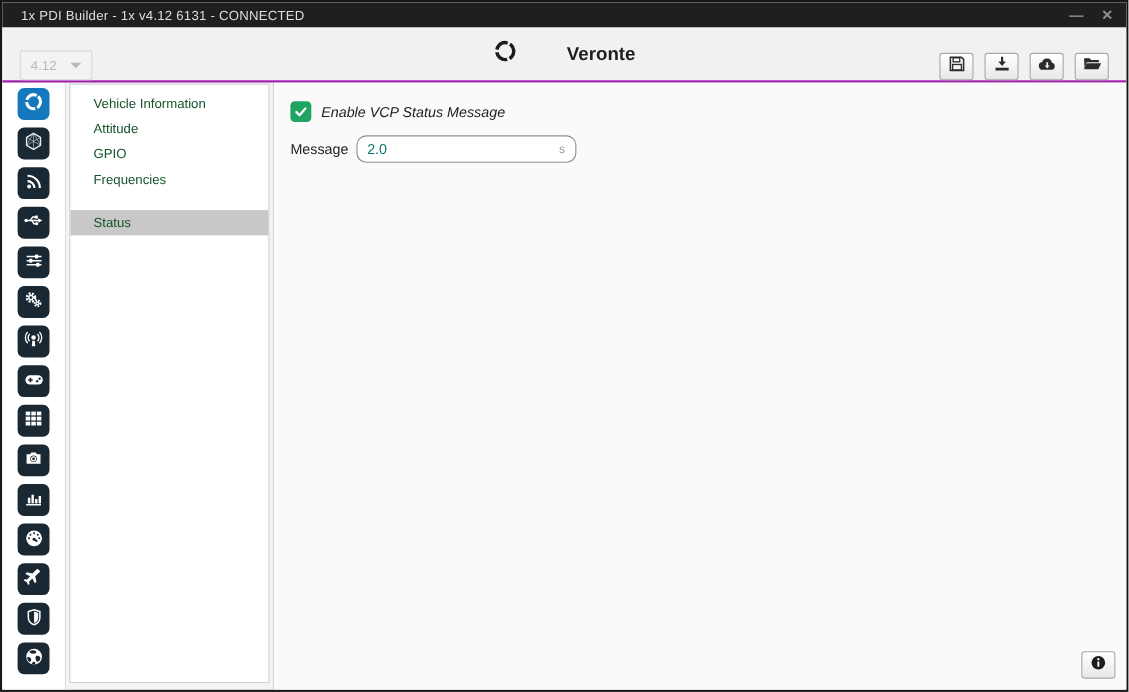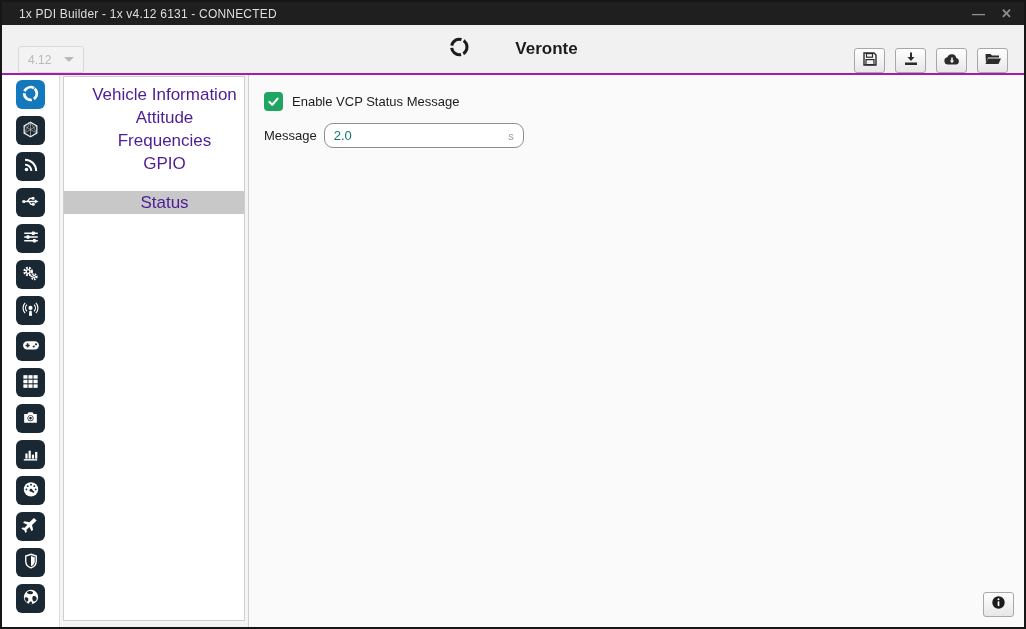--- a/index.html
+++ b/index.html
@@ -37,29 +37,29 @@
   .rail { width:58px; background:#ffffff; border-right:1px solid #dcdcdc; padding-top:5px;
           display:flex; flex-direction:column; align-items:center; gap:7px; flex:0 0 auto; }
   .rail-icon { width:29px; height:29px; border-radius:6px; background:#1a2833; display:flex;
                align-items:center; justify-content:center; cursor:pointer; flex:0 0 auto;
                color:#fff; font-size:15px; }
   .rail-icon.selected { background:#1478bd; }
 
   
   .menu-panel { width:182px; background:#ffffff; border:1px solid #cfcfcf;
                 margin:1px 3px 6px 3px; padding-top:6px; flex:0 0 auto; }
-  .menu-item { height:23px; line-height:23px; padding-left:21px; font-size:17px;
-               color:#4c1d95; cursor:pointer; white-space:nowrap;text-align:center; }
+  .menu-item { height:23px; line-height:23px; padding-left:21px; font-size:12px;
+               color:#14532d; cursor:pointer; white-space:nowrap; }
   .menu-item.selected { background:#c8c8c8;margin-top:16px; }
 
   .v-divider { width:1px; background:#cfcfcf; flex:0 0 auto; }
 
   
   .content { flex:1; background:#fafafa; position:relative; padding:17px 0 0 15px; }
-  .check-row { display:flex; align-items:center; gap:9px; }
+  .check-row { display:flex; align-items:center; gap:9px;font-style:italic; }
   .checkbox { width:19px; height:19px; border-radius:4px; background:#1fa462; display:flex;
               align-items:center; justify-content:center; cursor:pointer; }
   .check-label { font-size:13px; color:#1c1c1c; }
   .period-row { margin-top:12px; display:flex; align-items:center; gap:7px; }
   .period-label { font-size:13px; color:#1c1c1c; }
   .period-input-wrap { width:200px; height:25px; border:1px solid #8f8f8f; border-radius:9px;
                        background:#ffffff; display:flex; align-items:center; padding:0 9px; }
   .period-input { border:none; outline:none; flex:1; font-size:13px; color:#0f766e;
                   background:transparent; font-family:"Liberation Sans", sans-serif; min-width:0; }
   .period-unit { font-size:11px; color:#9a9a9a; }
@@ -295,22 +295,22 @@
             <path d="M6.2 12.2c1.5.2 2.6 1.4 2.7 2.9 0 1.2-.8 2.4-2 2.8-1.4-1.2-2.4-3-2.5-5 .8-.6 1.8-.7 1.8-.7z" fill="#1a2833"></path>
             <path d="M11 17.5c.9-.3 2 .1 2.3 1 .2.6 0 1.4-.5 1.9-1.1.1-2.3 0-3.3-.4.2-1.4 1.5-2.5 1.5-2.5z" fill="#1a2833"></path>
           </svg>
         </span>
       </div>
     </div>
 
     <div class="menu-panel">
       <div class="menu-item">Vehicle Information</div>
       <div class="menu-item">Attitude</div>
+      <div class="menu-item">GPIO</div>
       <div class="menu-item">Frequencies</div>
-      <div class="menu-item">GPIO</div>
       <div class="menu-item selected">Status</div>
     </div>
 
     <div class="v-divider"></div>
 
     <div class="content">
       <div class="check-row">
         <span class="checkbox">
           <svg width="13" height="13" viewBox="0 0 16 16">
             <path d="M3 8.5 6.5 12 13 4.5" fill="none" stroke="#fff" stroke-width="2.6" stroke-linecap="round" stroke-linejoin="round"></path>

